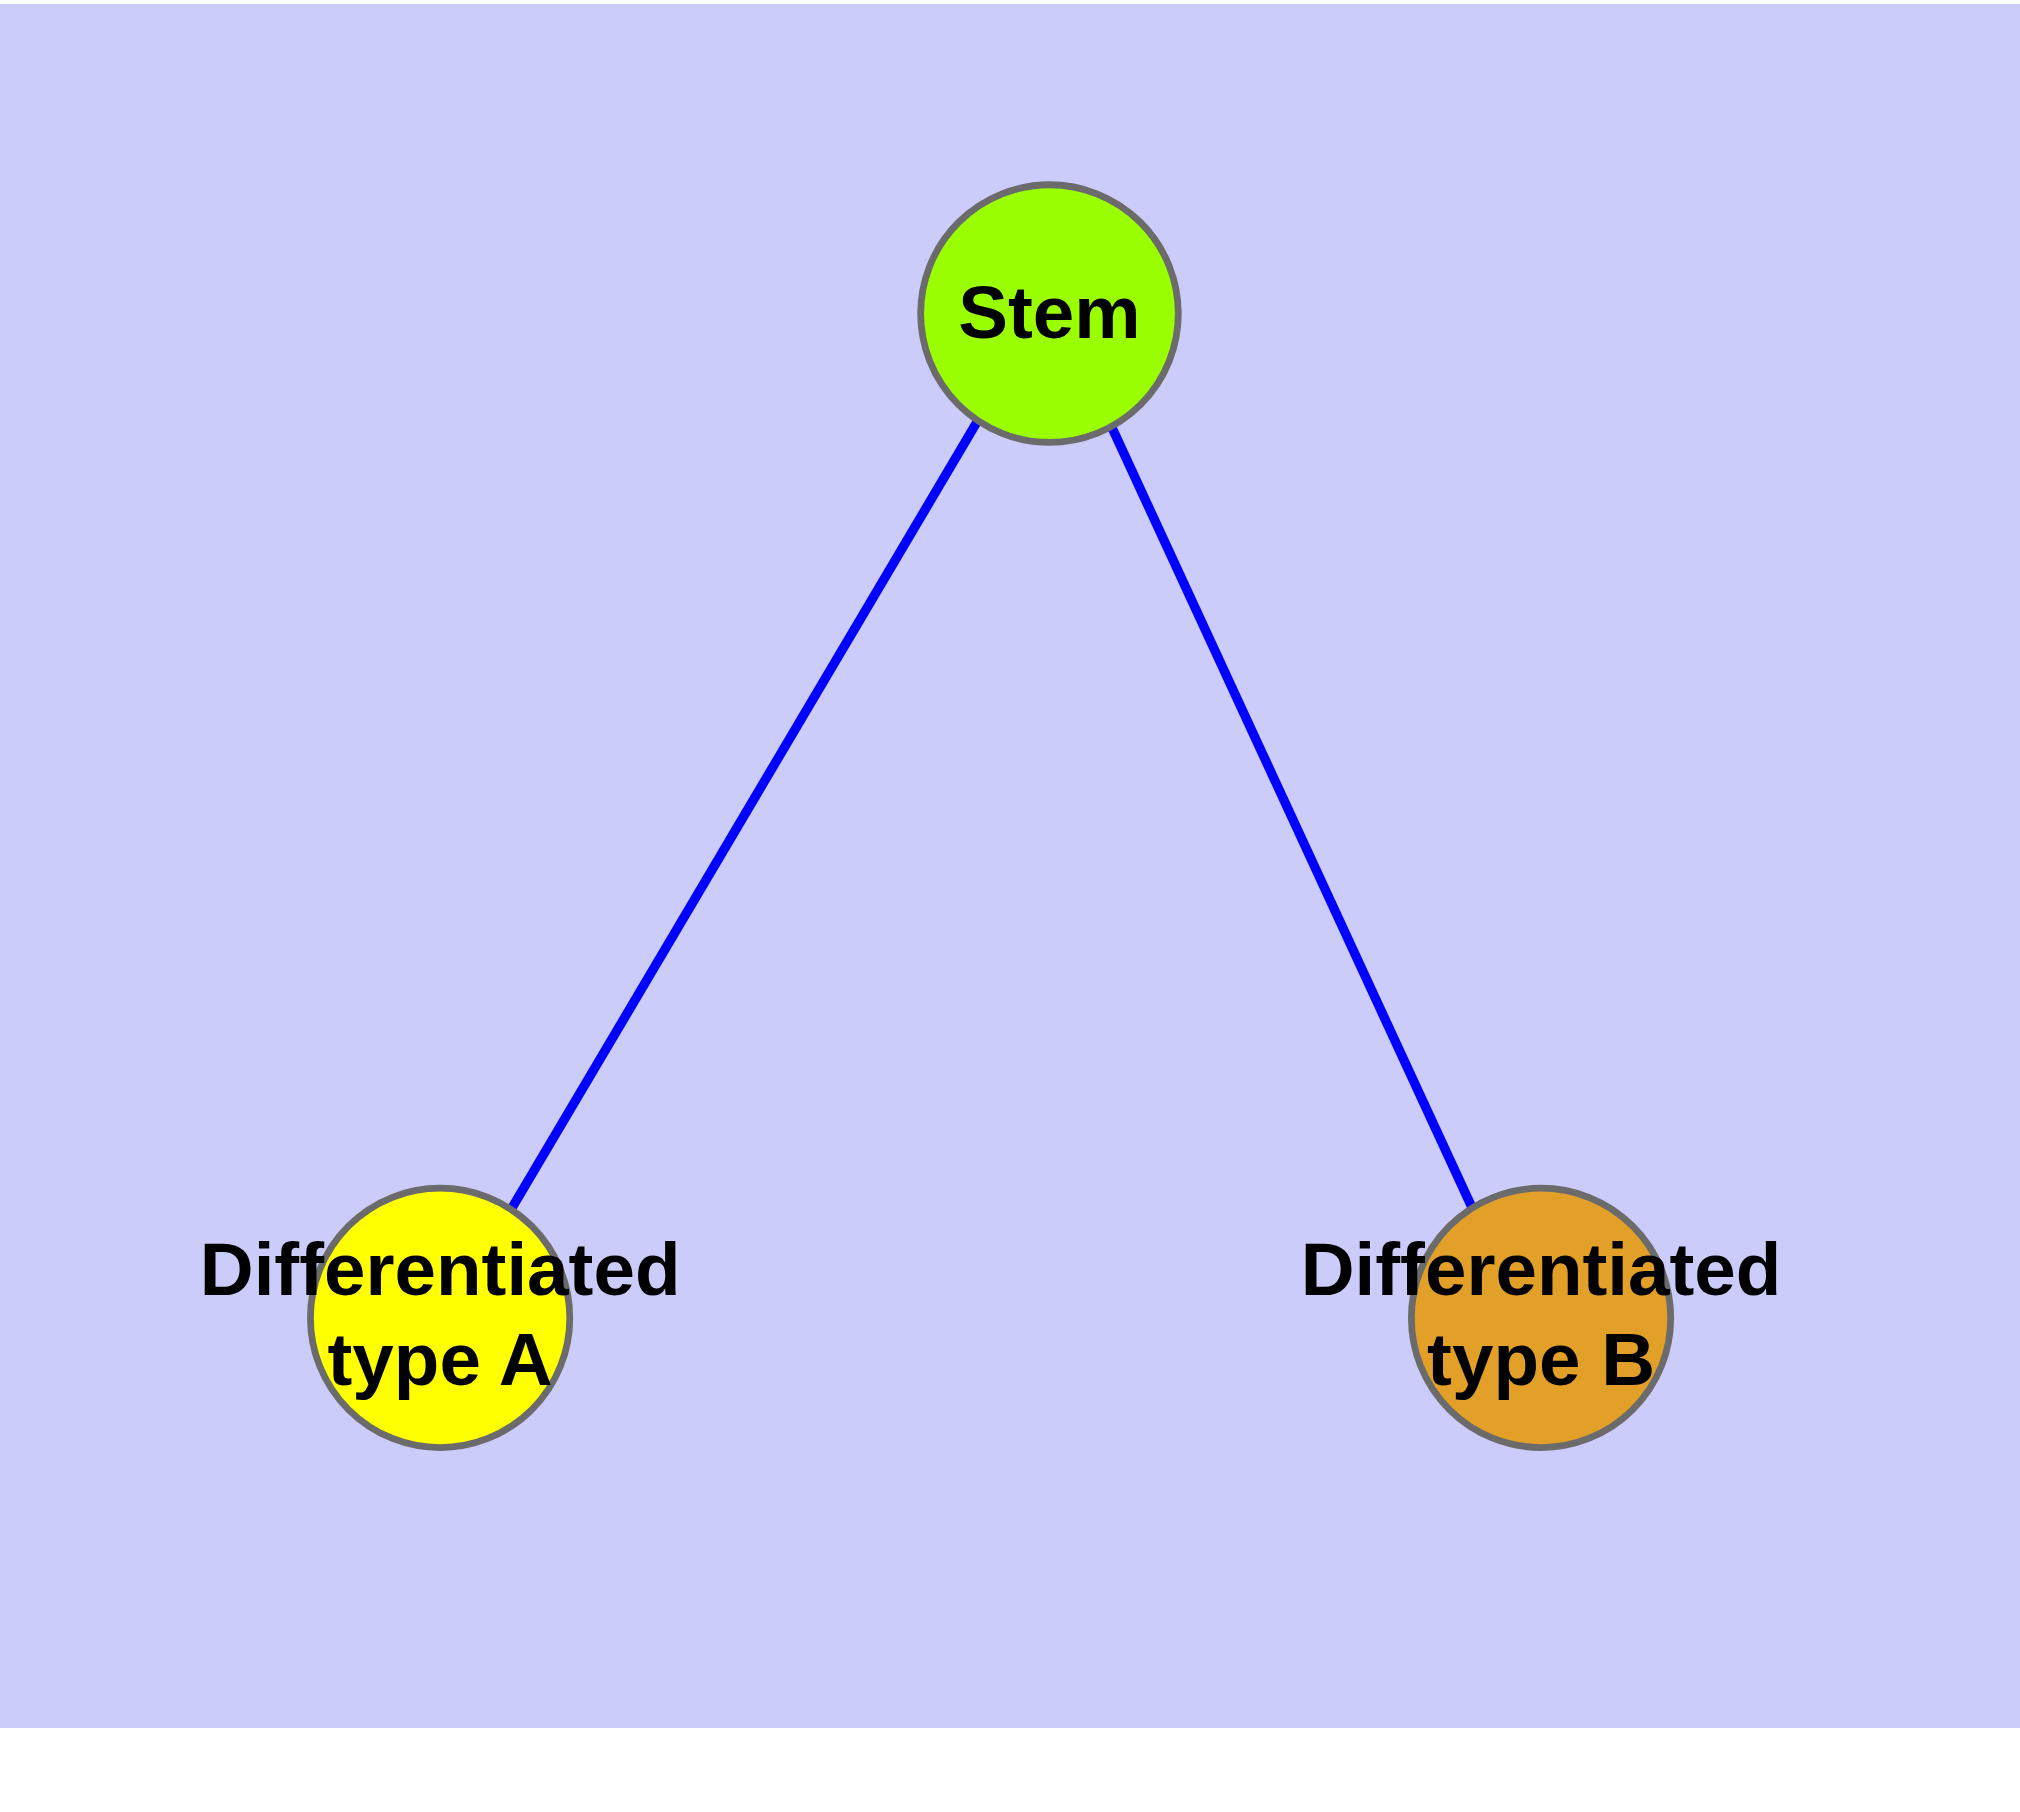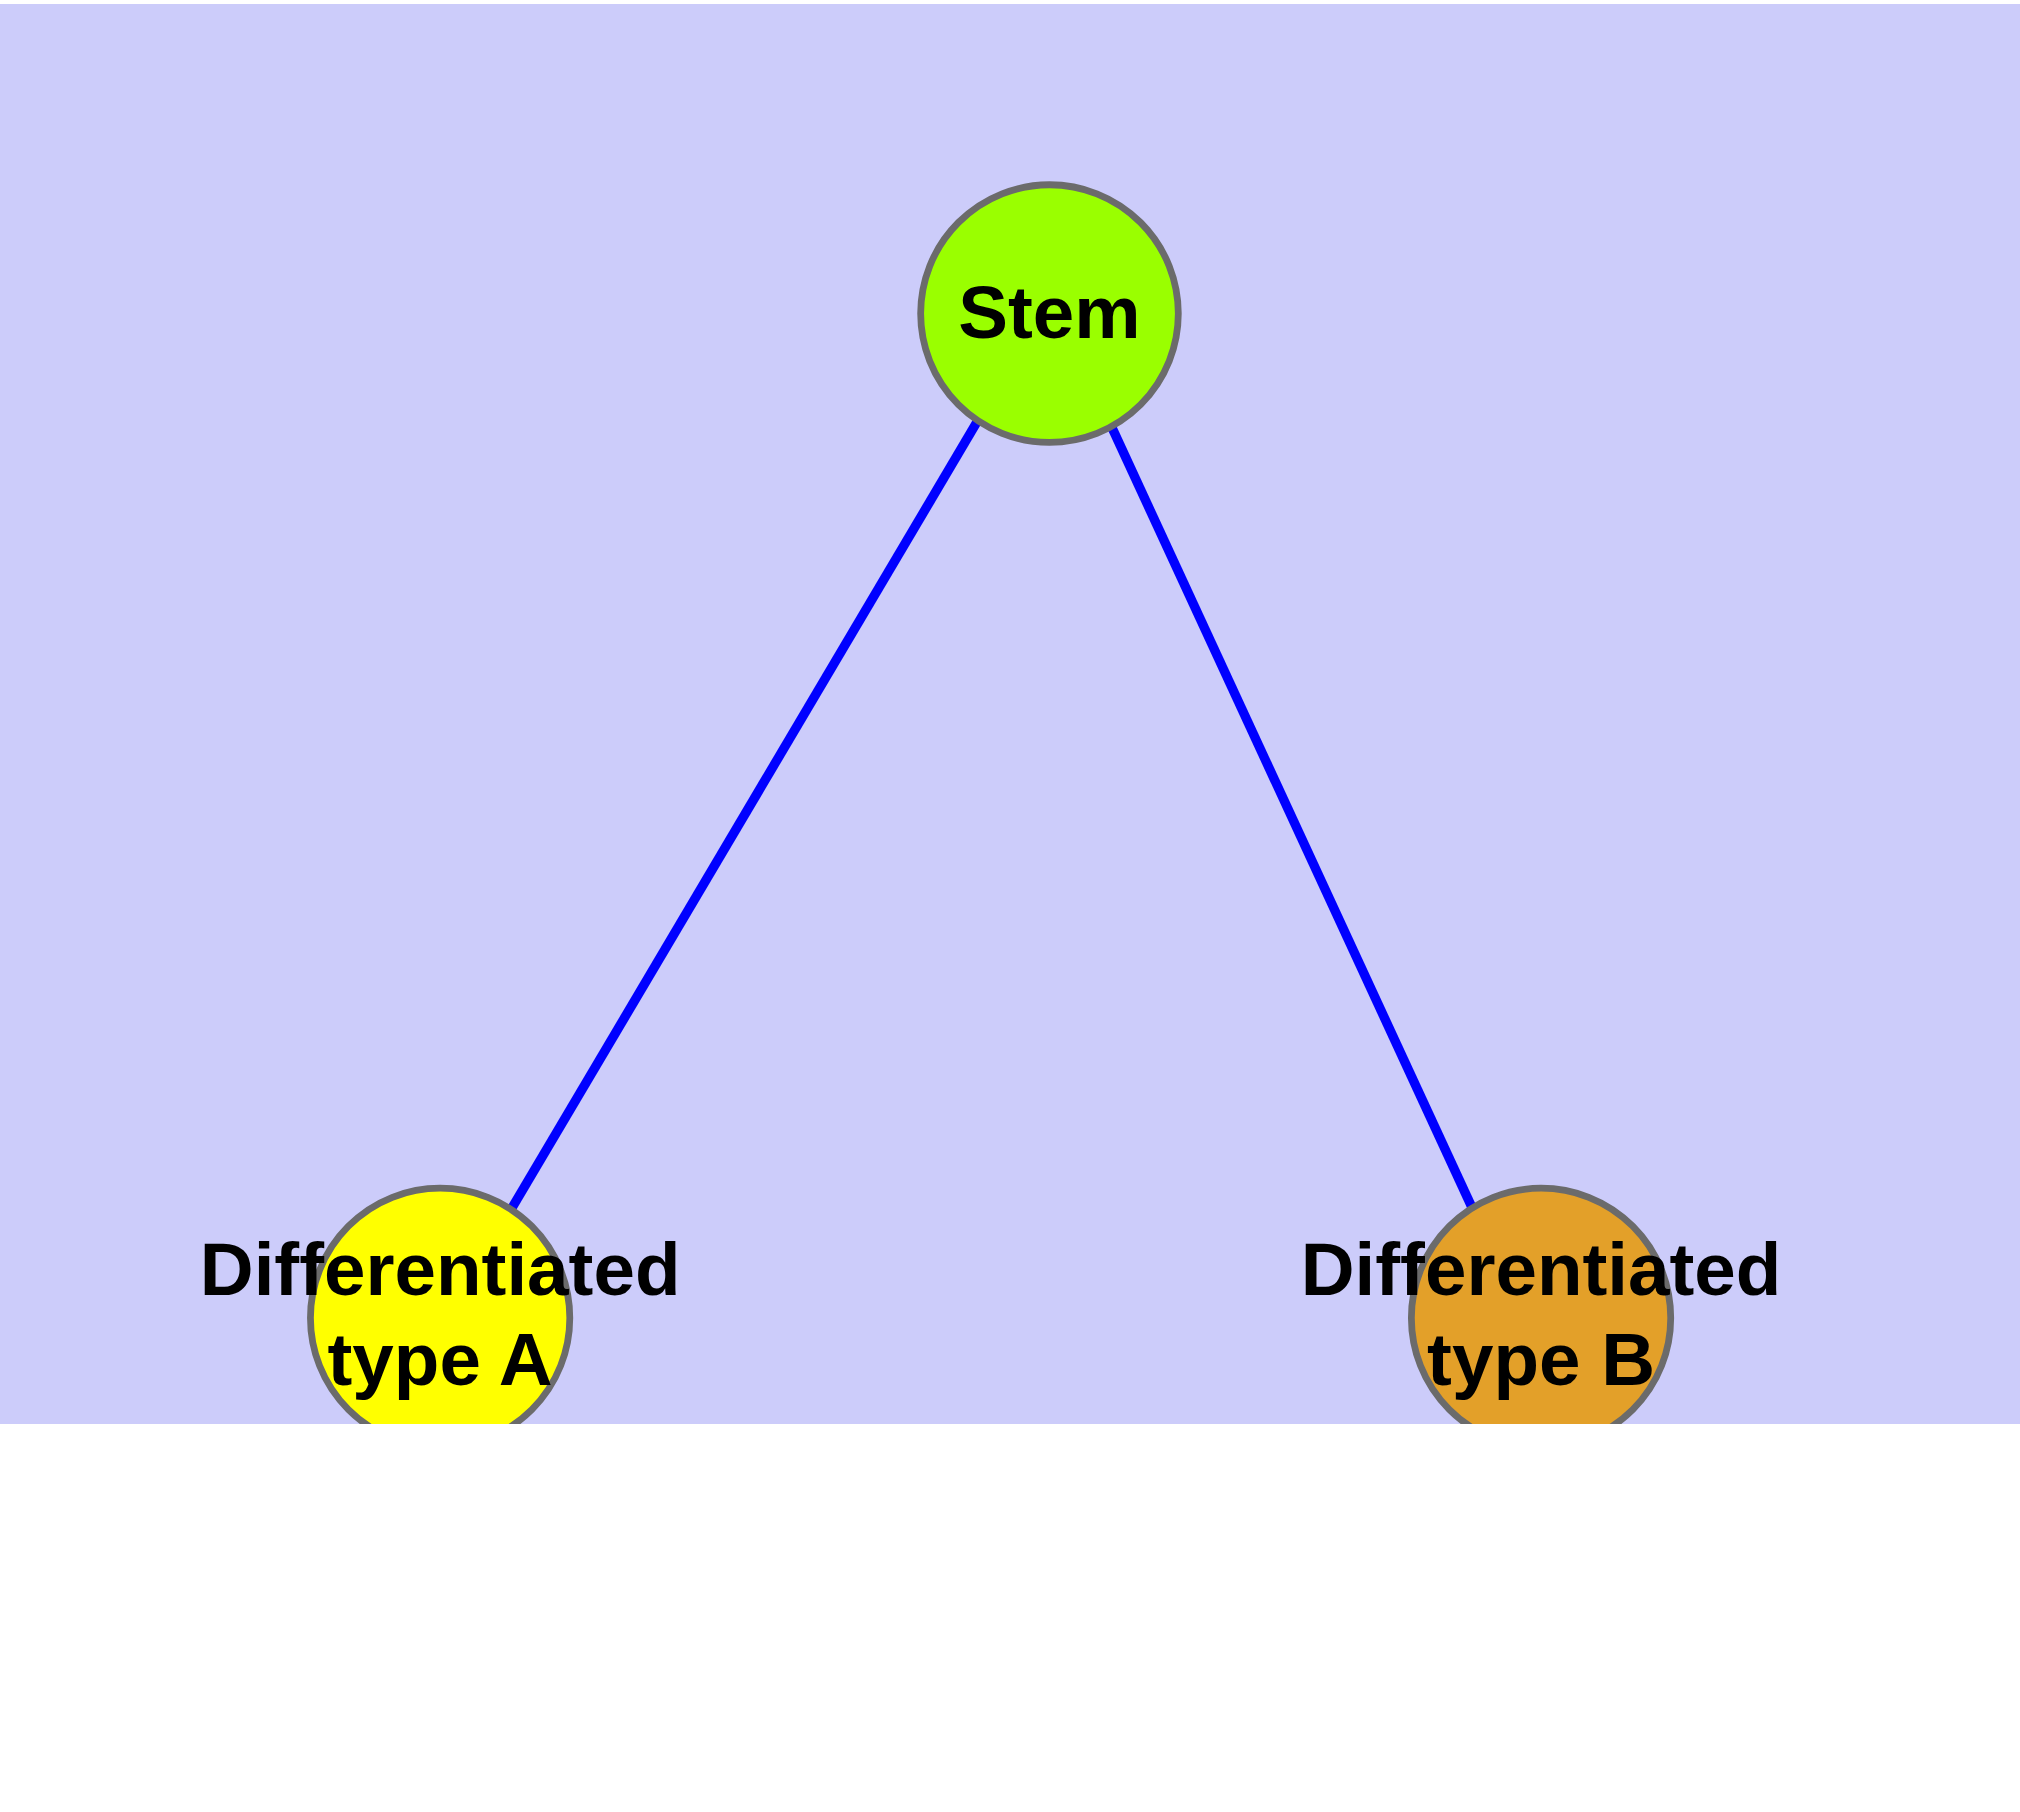--- a/index.html
+++ b/index.html
@@ -45,21 +45,21 @@
     font-weight: bold;
     font-size: 88px;
     fill: #000000;
     text-anchor: middle;
     dominant-baseline: middle;
   }
 </style>
 </head>
 <body>
 
-<div id="canvas" style="width: 2021px; height: 1424px; background: rgb(255, 255, 255); text-align: center;">
+<div id="canvas" style="width: 2021px; height: 1728px; background: rgb(255, 255, 255); text-align: center;">
   <div id="plot-area" style="background: rgb(204, 204, 250); width: 2021px;"></div>
 
   <svg id="graph-svg" viewBox="0 0 2384 2138" style="width: 2021px; height: 1812px;">
 
     <g>
       <line class="edge-line" x1="1153" y1="497" x2="601" y2="1430" stroke="#0000ff"></line>
       <line class="edge-line" x1="1311" y1="503" x2="1744" y2="1441" stroke="#0000ff"></line>
     </g>
 
     <g>

